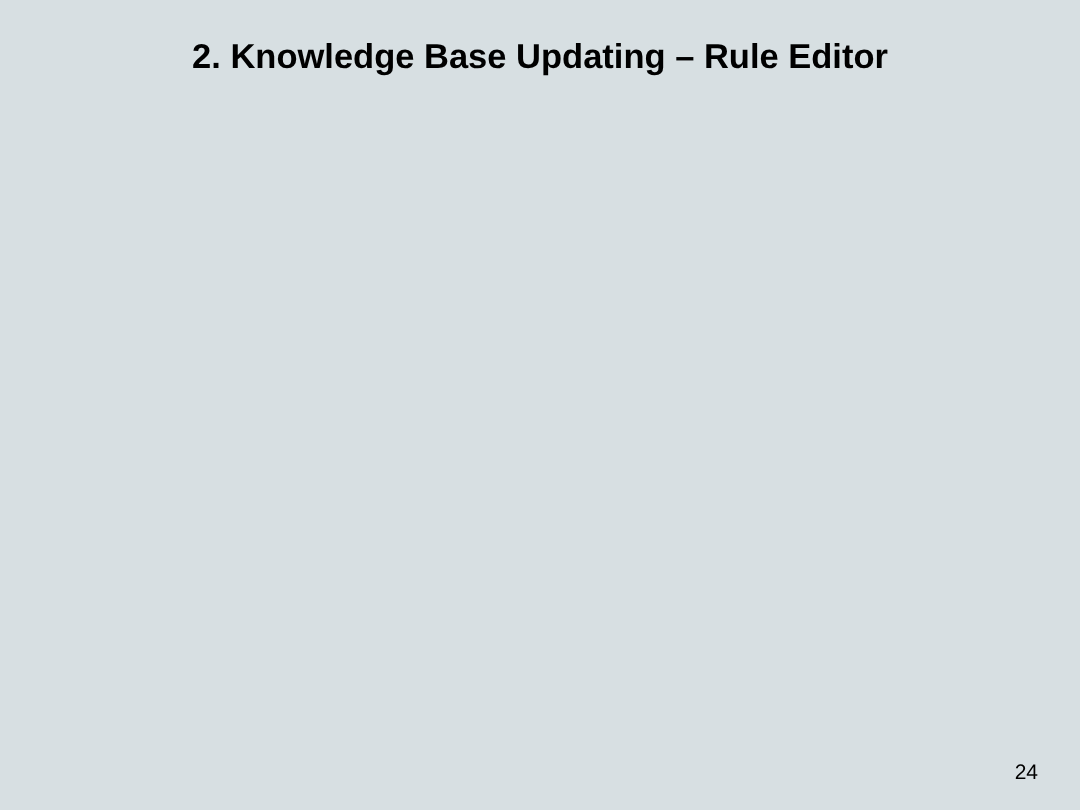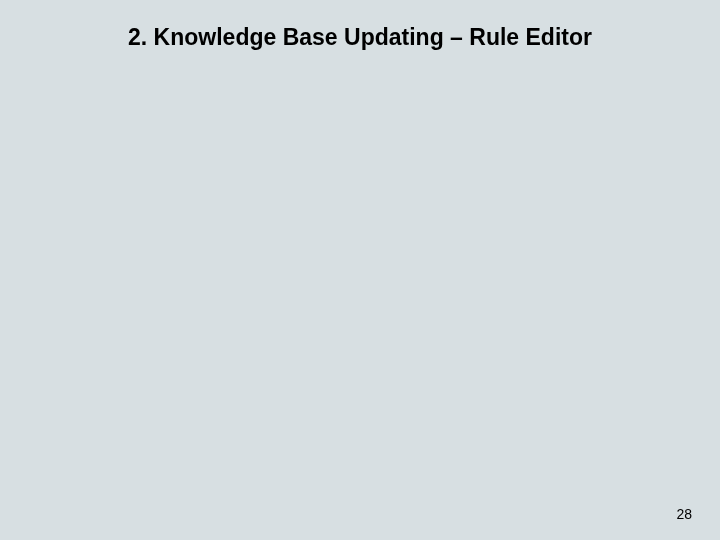--- a/index.html
+++ b/index.html
@@ -46,14 +46,14 @@
       color: #000000;
     }
   </style>
 </head>
 <body>
 
 <div class="slide">
   <div class="title">
     <span class="title-line1">2. Knowledge Base Updating – Rule Editor</span>
   </div>
-  <div class="page-number">28</div>
+  <div class="page-number">24</div>
 </div>
 
 </body></html>

